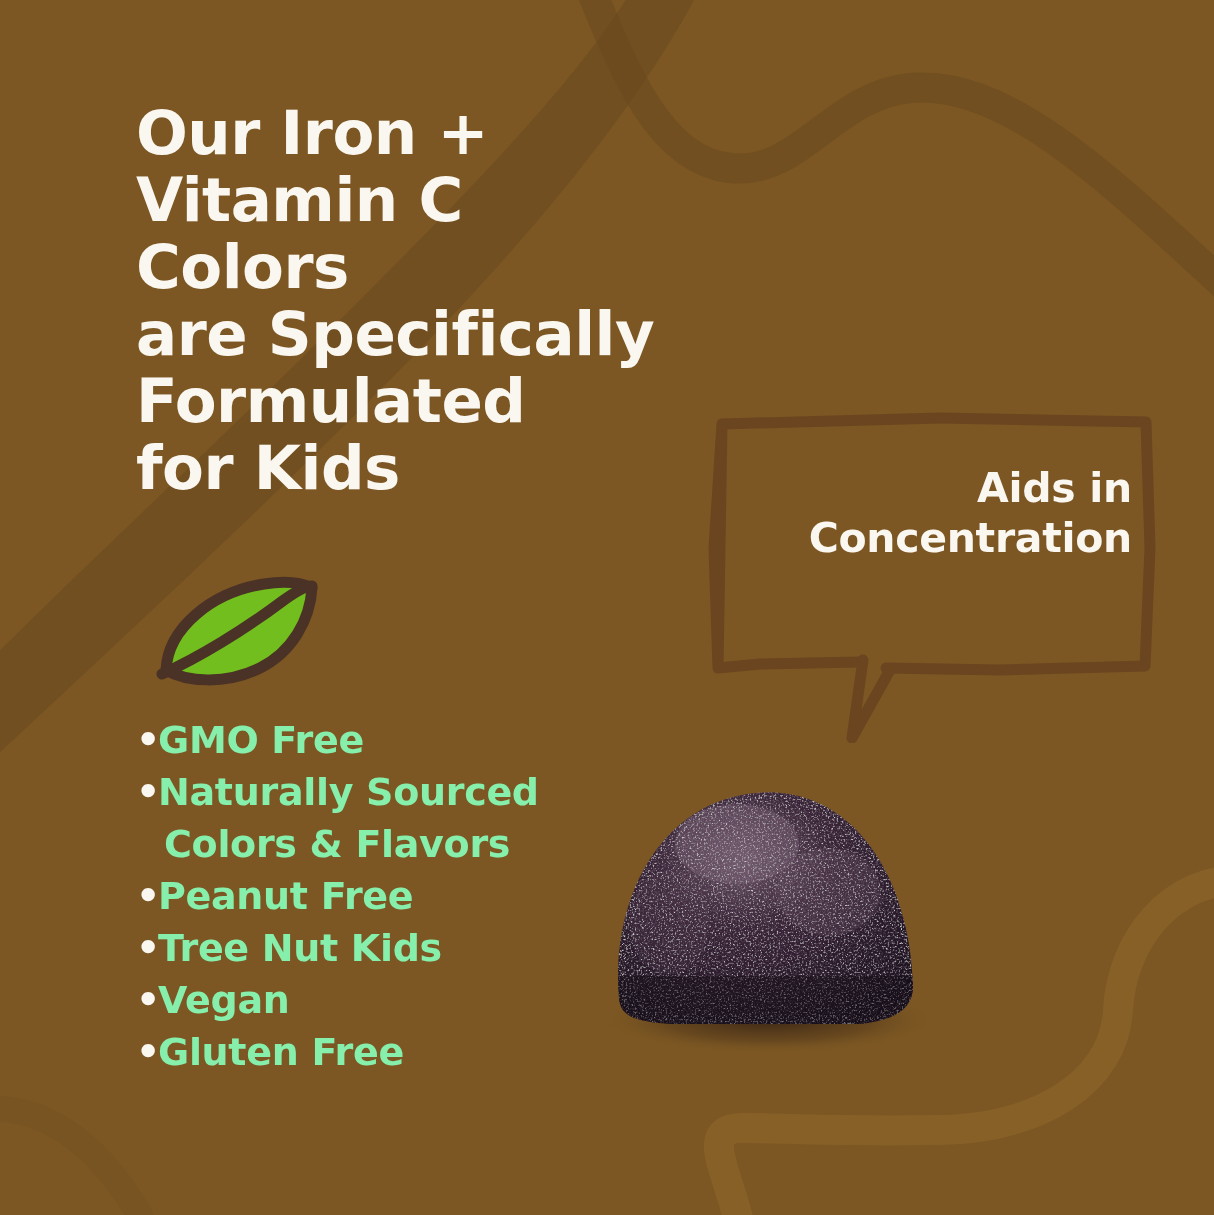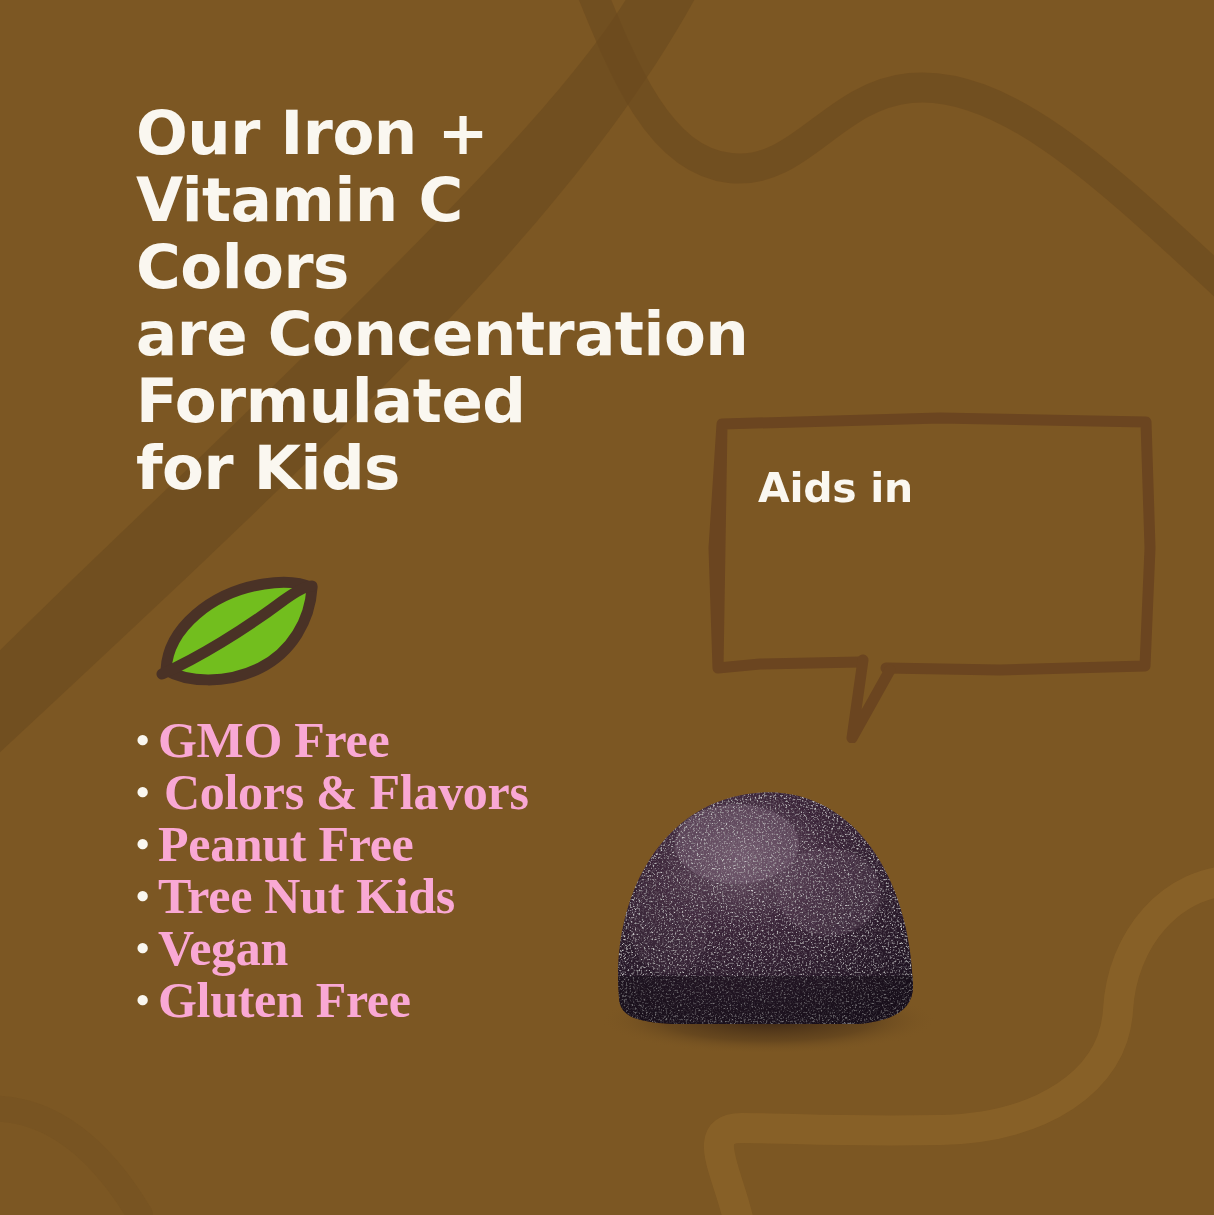--- a/index.html
+++ b/index.html
@@ -49,26 +49,25 @@
     width: 200px;
     height: 128px;
   }
 
   
   .bullets {
     position: absolute;
     left: 136px;
     top: 714px;
     width: 470px;
-    color: #f9a8d4;
-    font-size: 50px;
+    color: #86efac;
+    font-size: 38px;
     font-weight: 700;
     line-height: 52px;
     letter-spacing: -0.3px;
-    font-family: Liberation Serif, serif;
   }
   .bullet-item {
     display: block;
     position: relative;
     padding-left: 22px;
     white-space: nowrap;
   }
   .bullet-item::before {
     content: "\2022";
     position: absolute;
@@ -86,28 +85,29 @@
   
   .bubble {
     position: absolute;
     left: 700px;
     top: 398px;
     width: 460px;
     height: 345px;
   }
   .bubble-text {
     position: absolute;
-    left: 58px;
+    left: 42px;
     top: 65px;
     width: 390px;
     color: #faf7f0;
     font-size: 41px;
     font-weight: 700;
     line-height: 50px;
     letter-spacing: -0.3px;
+    text-align: right;
   }
   .bubble-text span { display: block; white-space: nowrap; }
 
   
   .gummy {
     position: absolute;
     left: 597px;
     top: 752px;
     width: 340px;
     height: 300px;
@@ -129,40 +129,41 @@
     <path d="M 1240 880 C 1170 880, 1122 940, 1118 1010 C 1114 1082, 1040 1128, 940 1130
              C 840 1132, 790 1128, 742 1128 C 690 1128, 742 1190, 742 1250" fill="none" stroke="#8a6128" stroke-width="30" stroke-linecap="round" opacity="0.85"></path>
 
     <path d="M -30 1110 C 40 1100, 95 1140, 140 1215" fill="none" stroke="#6b4a1e" stroke-width="26" stroke-linecap="round" opacity="0.25"></path>
   </svg>
 
   <div class="headline">
     <span class="hl-line">Our Iron +</span>
     <span class="hl-line">Vitamin C</span>
     <span class="hl-line">Colors</span>
-    <span class="hl-line">are Concentration</span>
+    <span class="hl-line">are Specifically</span>
     <span class="hl-line">Formulated</span>
     <span class="hl-line">for Kids</span>
   </div>
 
   <div class="leaf-wrap">
     <svg viewBox="0 0 200 128" width="200" height="128">
 
       <path d="M 14 104 C 16 62, 60 26, 112 18 C 136 14, 152 18, 160 22
                C 158 54, 140 86, 108 102 C 74 119, 34 116, 14 104 Z" fill="#72be1e" stroke="#4a3226" stroke-width="11" stroke-linejoin="round" stroke-linecap="round"></path>
 
       <path d="M 10 108 C 46 92, 92 64, 132 34 C 146 24, 154 20, 160 20" fill="none" stroke="#4a3226" stroke-width="11" stroke-linecap="round"></path>
     </svg>
   </div>
 
   <div class="bullets">
     <span class="bullet-item">
       <span>GMO Free</span>
     </span>
     <span class="bullet-item">
+      <span>Naturally Sourced</span>
       <span class="cont">Colors &amp; Flavors</span>
     </span>
     <span class="bullet-item">
       <span>Peanut Free</span>
     </span>
     <span class="bullet-item">
       <span>Tree Nut Kids</span>
     </span>
     <span class="bullet-item">
       <span>Vegan</span>
@@ -178,20 +179,21 @@
       <path d="M 22 26 L 240 20 L 446 24
                M 446 24 L 450 150 L 445 268
                M 445 268 L 300 272 L 186 270
                M 160 264 L 60 266 L 18 270
                M 18 270 L 14 150 L 22 26 Z" fill="none" stroke="#6b4520" stroke-width="11" stroke-linecap="round" stroke-linejoin="round"></path>
 
       <path d="M 163 262 L 152 340 L 190 272" fill="none" stroke="#6b4520" stroke-width="11" stroke-linecap="round" stroke-linejoin="round"></path>
     </svg>
     <div class="bubble-text">
       <span>Aids in</span>
+      <span>Concentration</span>
     </div>
   </div>
 
   <div class="gummy">
     <svg viewBox="0 0 340 300" width="340" height="300">
       <defs>
         <radialGradient id="gummyBody" cx="42%" cy="28%" r="78%">
           <stop offset="0%" stop-color="#6b5466"></stop>
           <stop offset="38%" stop-color="#3b2539"></stop>
           <stop offset="100%" stop-color="#1d1220"></stop>

